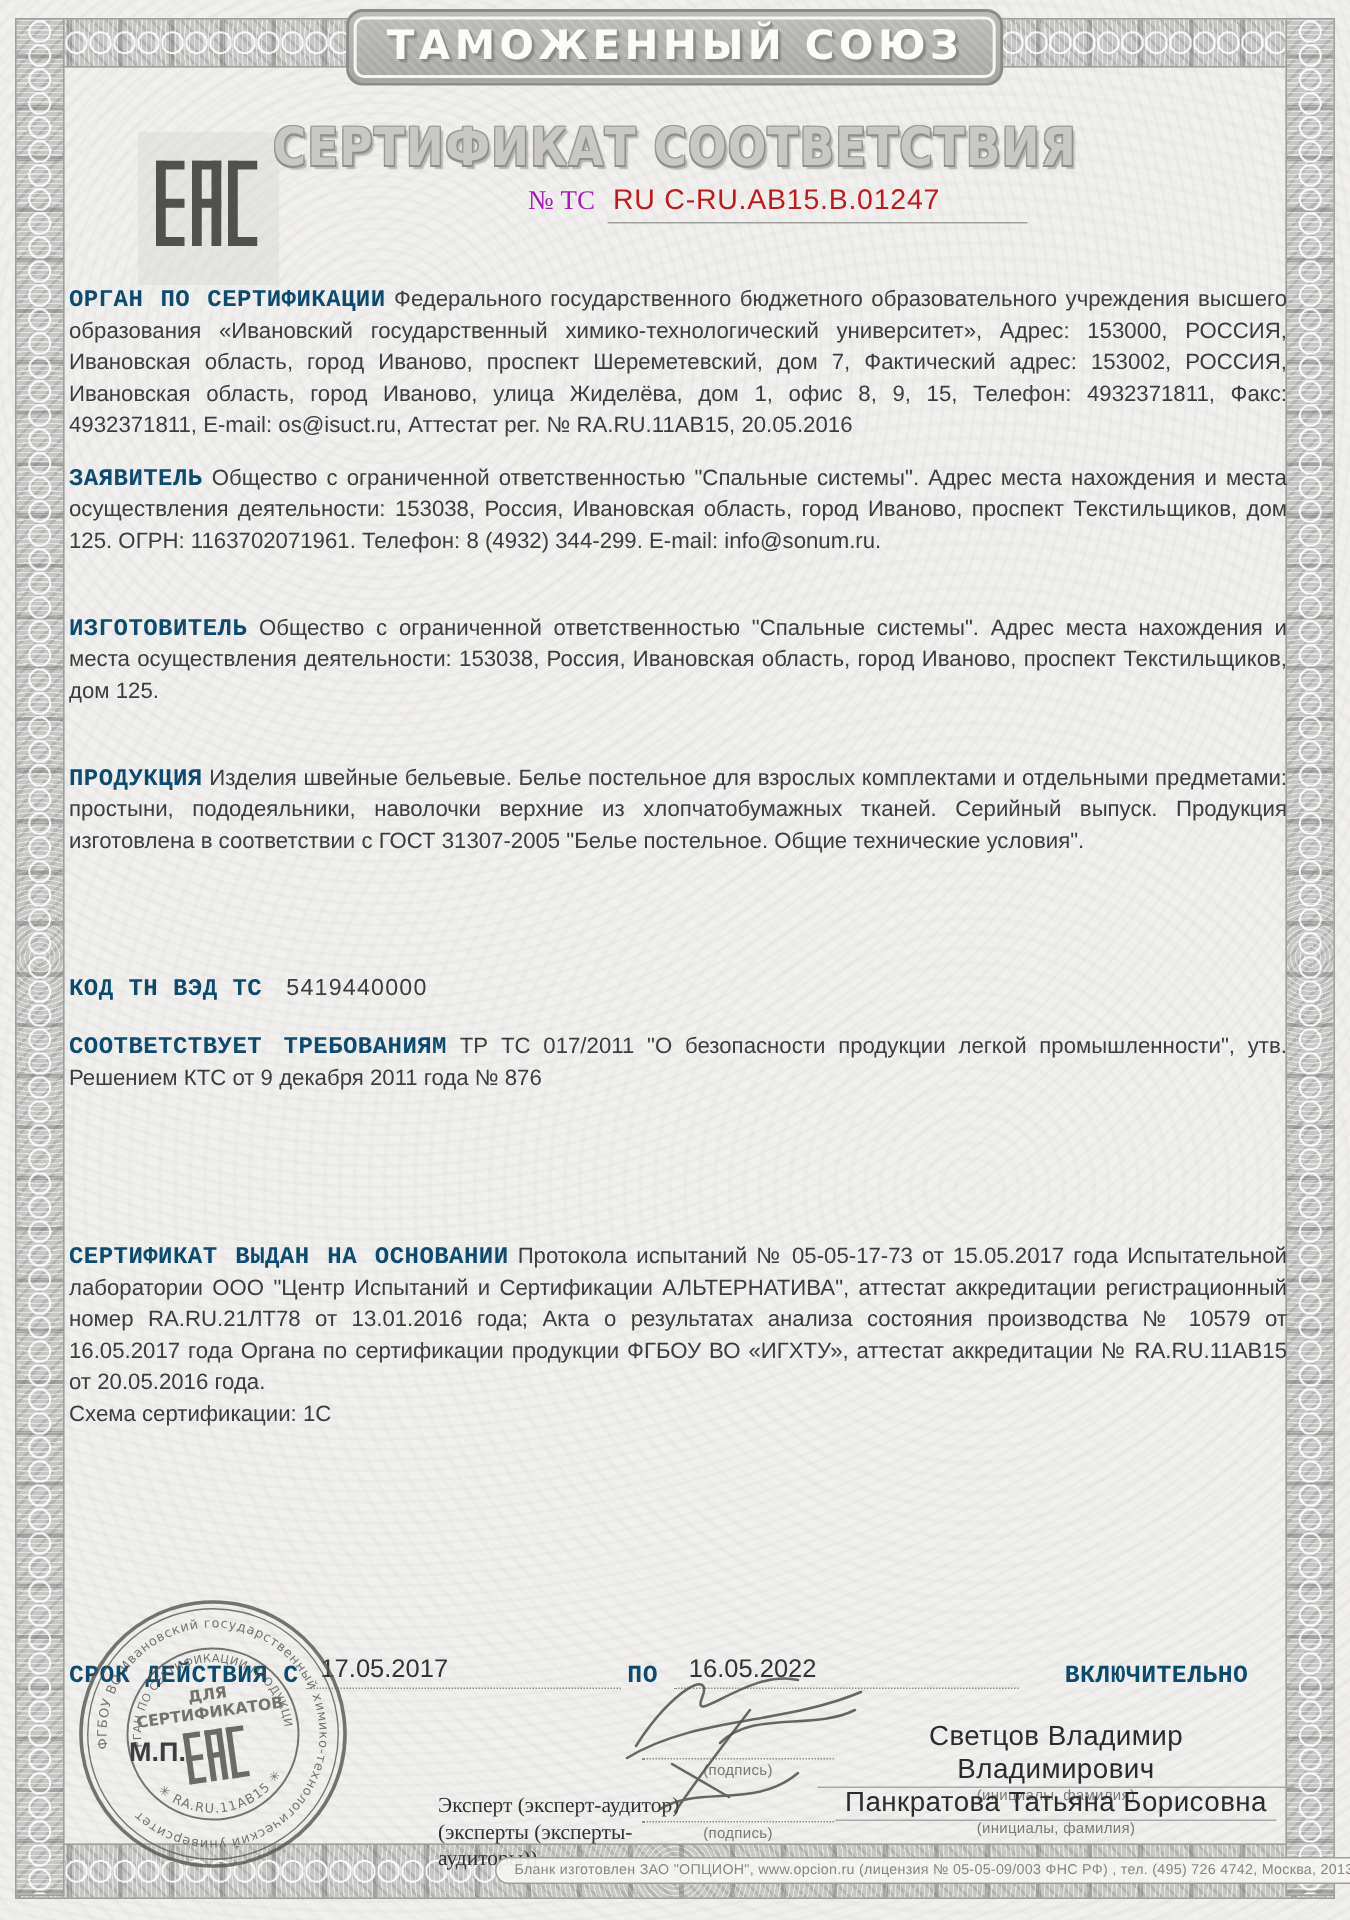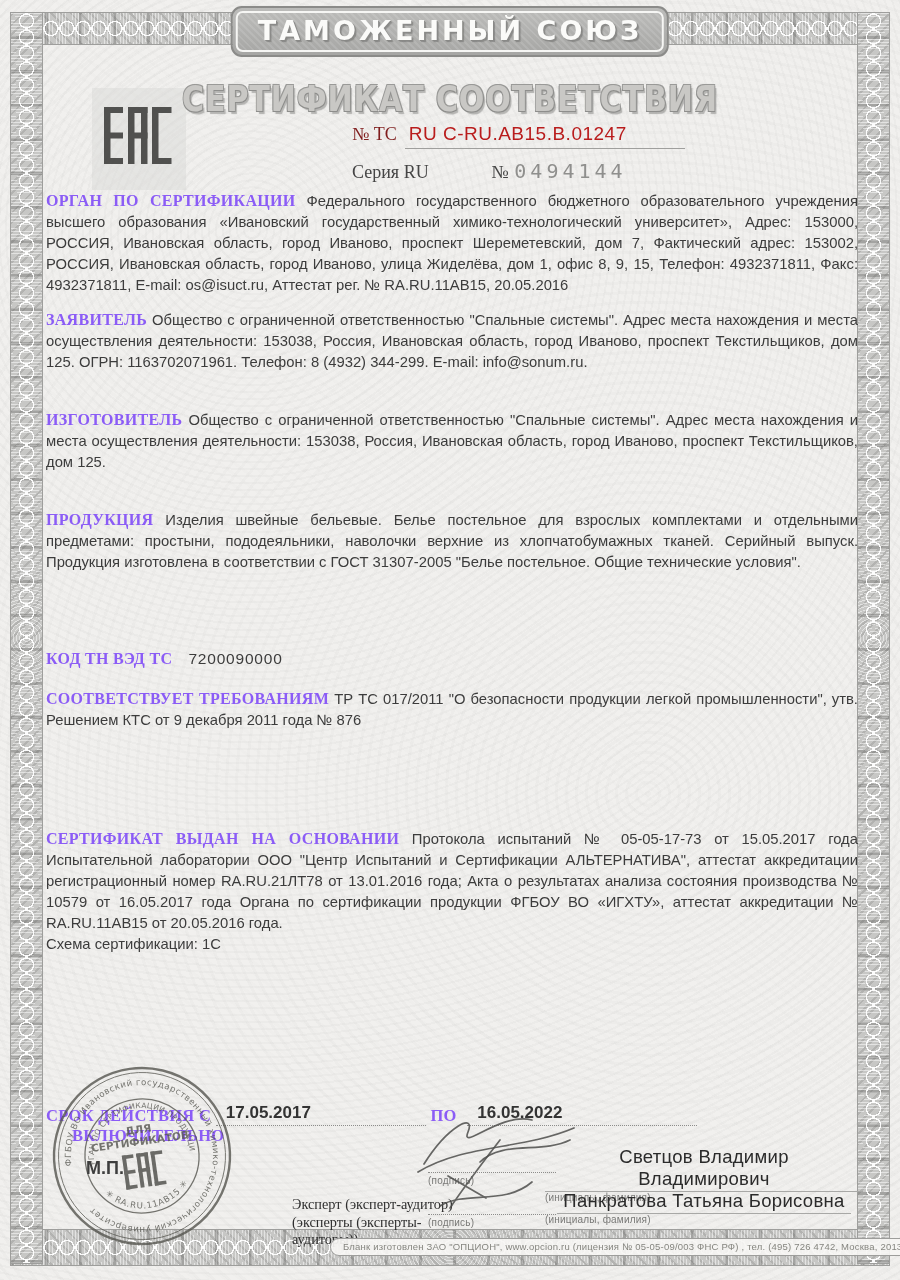--- a/index.html
+++ b/index.html
@@ -62,62 +62,62 @@
     background:rgba(216,215,212,.45); }
   .eac-logo{ position:absolute; left:104px; top:107px; opacity:.88; }
   .doc-title{
     position:absolute; top:79px; left:0; width:100%; text-align:center;
     font-family:"DejaVu Sans", sans-serif; font-weight:bold; font-size:35px;
     letter-spacing:1px; color:#c9c8c5;
     text-shadow:1px 1px 0 #8e8e8c,-1px -1px 0 #9a9a98,1px -1px 0 #9a9a98,-1px 1px 0 #8e8e8c,2.5px 2.5px 1px rgba(110,110,108,.45);
     transform:scaleX(.86);
   }
   .cert-line{ position:absolute; left:352px; top:123px; font-size:18px; }
-  .cert-prefix{ font-family:"Liberation Serif", serif; color:#7f1d1d; margin-right:8px; }
+  .cert-prefix{ font-family:"Liberation Serif", serif; color:#a21caf; margin-right:8px; }
   .cert-no{
     display:inline-block; font-size:19px; color:#b91c1c; letter-spacing:.5px;
     border-bottom:1px solid #9f9f9d; padding:0 58px 3px 4px;
   }
   .series-line{ position:absolute; left:352px; top:159px; font-family:"Liberation Serif", serif; font-size:18px; color:#454545; }
   .series-sign{ margin-left:58px; }
   .series-no{
     font-family:"DejaVu Sans Mono", monospace; font-size:20px; color:#8f8f8d;
     letter-spacing:4px; margin-left:6px;
   }
   
   .para{
     position:absolute; left:46px; width:812px; margin:0;
     text-align:justify; font-size:14.8px; line-height:21px; color:#3c3c3c;
   }
   .lbl{
-    font-family:Liberation Serif, serif; font-weight:bold; font-size:16px;
-    color:#8b5cf6; letter-spacing:.3px;
+    font-family:Liberation Mono, monospace; font-weight:bold; font-size:16px;
+    color:#0c4a6e; letter-spacing:.3px;
   }
   .code{ font-size:15.5px; letter-spacing:.8px; margin-left:12px; }
   .scheme{ text-align:left; }
   
   .validity{ position:absolute; left:46px; top:1103px; width:812px; font-size:16.5px; }
   .validity .lbl{ font-size:16.5px; }
   .v-date{
     display:inline-block; font-size:17px; color:#333;
-    border-bottom:1px dotted #8d8d8b; padding:0 0 2px 10px; vertical-align:bottom;font-weight:bold;
+    border-bottom:1px dotted #8d8d8b; padding:0 0 2px 10px; vertical-align:bottom;
   }
   .v-date.from{ width:200px; }
   .v-date.to{ width:220px; margin-left:6px; }
   .v-incl{ margin-left:26px; }
   
   .role{
     position:absolute; left:292px; width:185px;
     font-family:"Liberation Serif", serif; font-size:14.3px; line-height:17.5px; color:#2e2e2e;
   }
   .role.r1{ top:1152px; } .role.r2{ top:1196px; }
   .sigcol{ position:absolute; left:428px; width:128px; border-bottom:1px dotted #8d8d8b; }
   .sigcol.s1{ top:1128px; height:44px; } .sigcol.s2{ top:1170px; height:44px; }
   .sig-scribble{ position:absolute; overflow:visible; }
-  .cap{ text-align:left; font-size:10px; color:#787876; letter-spacing:.2px; }
+  .cap{ text-align:center; font-size:10px; color:#787876; letter-spacing:.2px; }
   .sig-cap{ position:absolute; left:428px; width:128px; }
   .sig-cap.c1{ top:1175px; } .sig-cap.c2{ top:1217px; }
   .namecol{ position:absolute; left:545px; width:318px; text-align:center; }
   .namecol.n1{ top:1146px; } .namecol.n2{ top:1190px; }
   .name{
     display:inline-block; font-size:18.5px; color:#2b2b2b; letter-spacing:.3px;
     border-bottom:1px solid #a8a8a6; padding:0 6px 1px;
   }
   
   .stamp{ position:absolute; left:46px; top:1060px; opacity:.8; }
@@ -159,44 +159,40 @@
         <rect x="48" y="0" width="19.5" height="6"></rect>
       <rect x="48" y="51" width="19.5" height="6"></rect>
     </g>
   </svg>
 
   <div class="doc-title">СЕРТИФИКАТ СООТВЕТСТВИЯ</div>
 
   <div class="cert-line">
     <span class="cert-prefix">№ ТС</span><span class="cert-no">RU C-RU.AB15.B.01247</span>
   </div>
-  <div class="series-line">
-    <span>Серия RU</span>
-    <span class="series-sign">№</span><span class="series-no">0494144</span>
-  </div>
 
   <p class="para" style="top:190px">
     <span class="lbl">ОРГАН ПО СЕРТИФИКАЦИИ</span>
     <span>Федерального государственного бюджетного  образовательного учреждения высшего образования «Ивановский государственный химико-технологический университет», Адрес: 153000, РОССИЯ, Ивановская область, город Иваново, проспект Шереметевский, дом 7, Фактический адрес: 153002, РОССИЯ, Ивановская область, город Иваново, улица Жиделёва, дом 1, офис 8, 9, 15, Телефон: 4932371811, Факс: 4932371811, E-mail: os@isuct.ru, Аттестат рег. № RA.RU.11АВ15, 20.05.2016</span>
   </p>
   <p class="para" style="top:309px">
     <span class="lbl">ЗАЯВИТЕЛЬ</span>
     <span>Общество с ограниченной ответственностью "Спальные системы". Адрес места нахождения и места осуществления деятельности: 153038, Россия, Ивановская область, город Иваново, проспект Текстильщиков, дом 125. ОГРН: 1163702071961. Телефон: 8 (4932) 344-299. E-mail: info@sonum.ru.</span>
   </p>
   <p class="para" style="top:409px">
     <span class="lbl">ИЗГОТОВИТЕЛЬ</span>
     <span>Общество с ограниченной ответственностью "Спальные системы". Адрес места нахождения и места осуществления деятельности: 153038, Россия, Ивановская область, город Иваново, проспект Текстильщиков, дом 125.</span>
   </p>
   <p class="para" style="top:509px">
     <span class="lbl">ПРОДУКЦИЯ</span>
     <span>Изделия швейные бельевые. Белье постельное для взрослых комплектами и отдельными предметами: простыни, пододеяльники, наволочки верхние из хлопчатобумажных тканей. Серийный выпуск. Продукция изготовлена в соответствии с ГОСТ 31307-2005 "Белье постельное. Общие технические условия".</span>
   </p>
   <p class="para" style="top:648px">
     <span class="lbl">КОД ТН ВЭД ТС</span>
-    <span class="code">7200090000</span>
+    <span class="code">5419440000</span>
   </p>
   <p class="para" style="top:688px">
     <span class="lbl">СООТВЕТСТВУЕТ ТРЕБОВАНИЯМ</span>
     <span>ТР ТС 017/2011 "О безопасности продукции легкой промышленности", утв. Решением КТС от 9 декабря 2011 года № 876</span>
   </p>
   <p class="para" style="top:828px">
     <span class="lbl">СЕРТИФИКАТ ВЫДАН НА ОСНОВАНИИ</span>
     <span>Протокола испытаний № 05-05-17-73 от 15.05.2017 года Испытательной лаборатории ООО "Центр Испытаний и Сертификации АЛЬТЕРНАТИВА", аттестат аккредитации регистрационный номер RA.RU.21ЛТ78 от 13.01.2016 года; Акта о результатах анализа состояния производства № 10579 от 16.05.2017 года Органа по сертификации продукции ФГБОУ ВО «ИГХТУ», аттестат аккредитации № RA.RU.11АВ15 от 20.05.2016 года.</span>
     <span class="scheme" style="display:block">Схема сертификации: 1С</span>
   </p>

